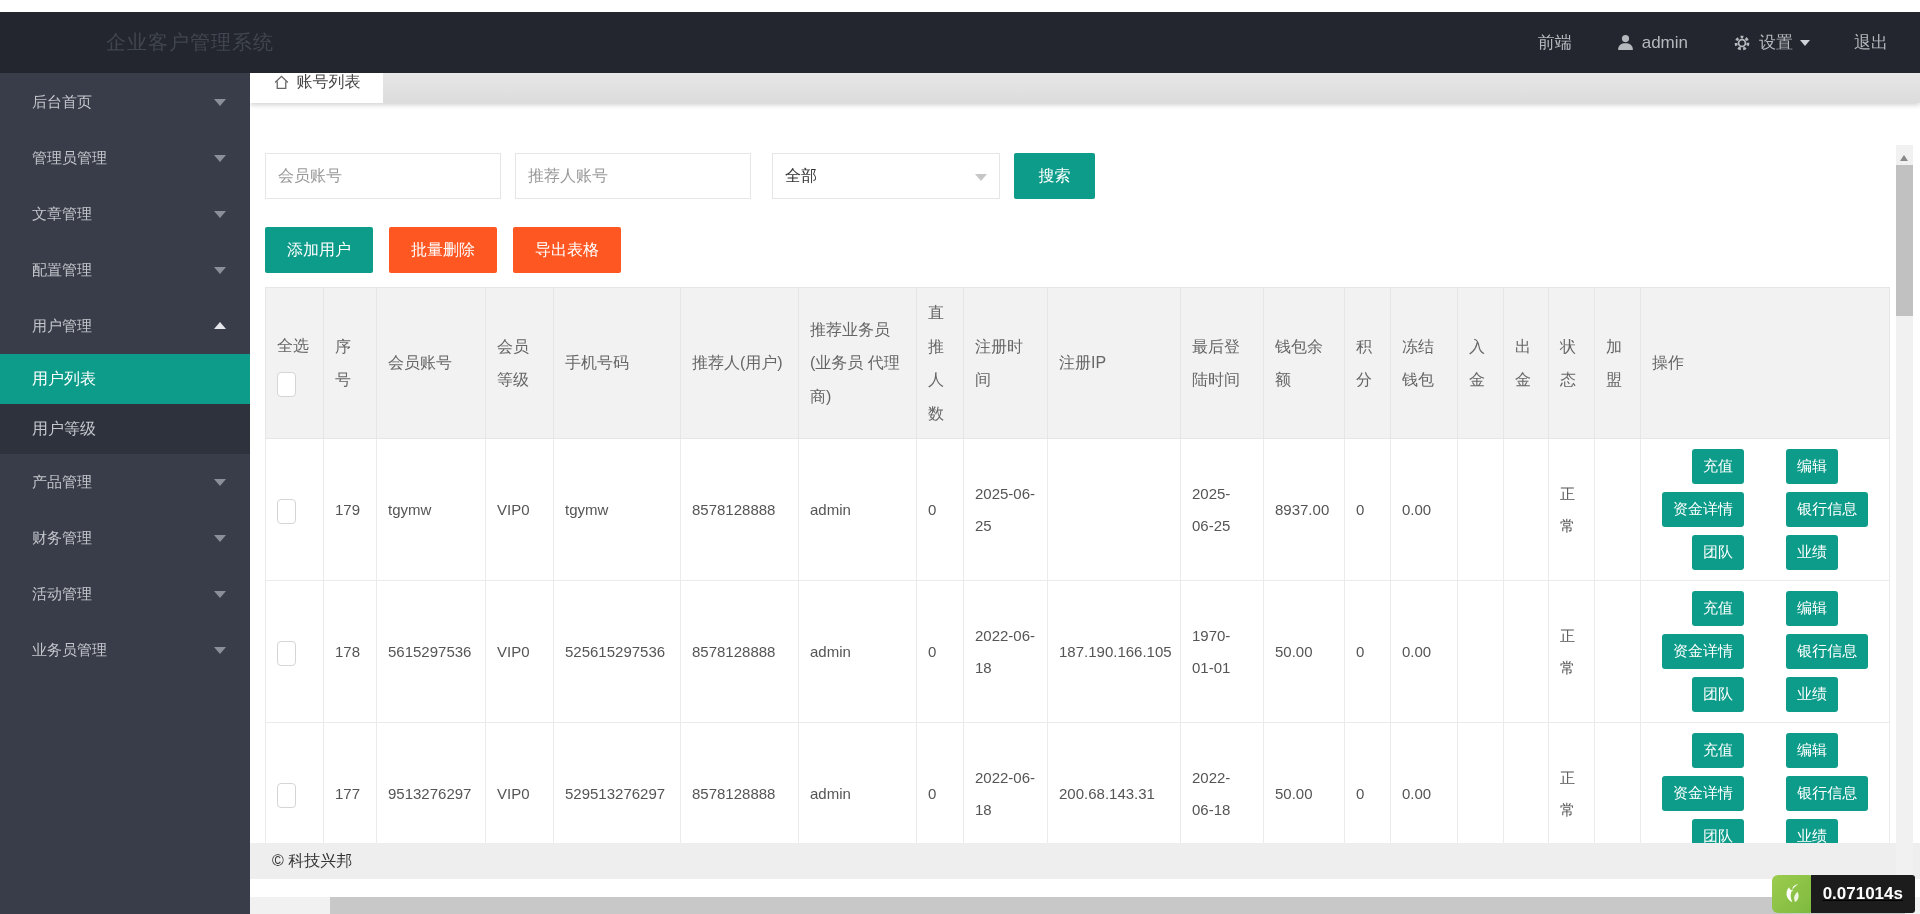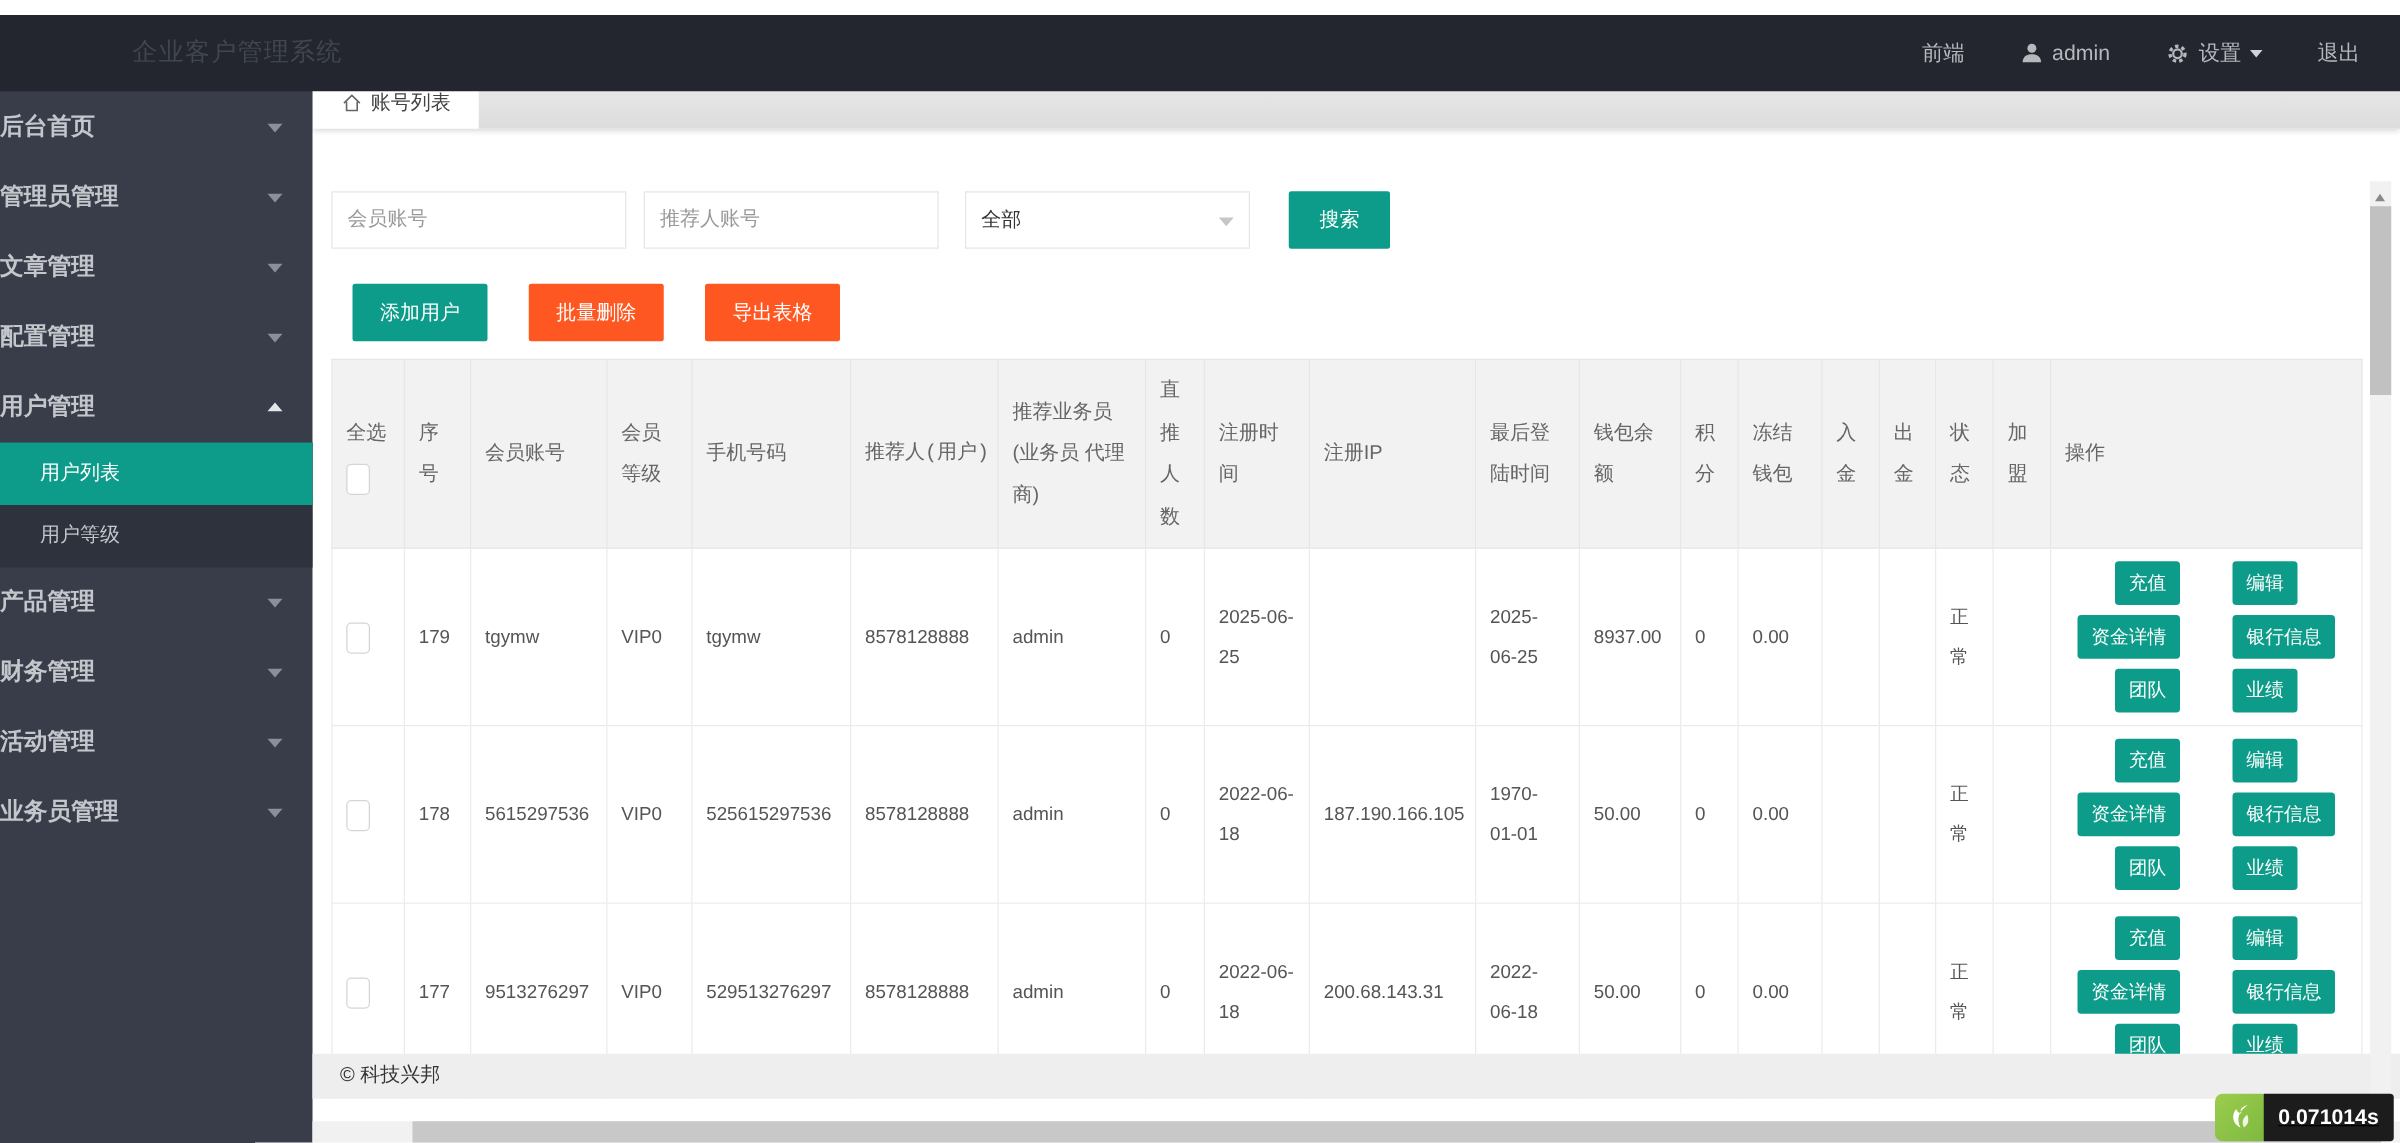--- a/index.html
+++ b/index.html
@@ -9,21 +9,21 @@
   
   .navbar { position:absolute; left:0; top:12px; width:1920px; height:61px; background:#23262e; z-index:8; }
   .brand { position:absolute; left:106px; top:0; line-height:61px; font-size:20px; color:#40464f; letter-spacing:1px; }
   .nav-right { position:absolute; right:32px; top:0; height:61px; display:flex; align-items:center; gap:44px;
     color:#b5b8bd; font-size:17px; }
   .nav-item { display:flex; align-items:center; gap:7px; cursor:pointer; }
   .caret-down { width:0; height:0; border:5px solid transparent; border-top:6px solid #cfd2d6; margin-top:6px; }
 
   
   .sidebar { position:absolute; left:0; top:61px; width:250px; height:853px; background:#393d49; padding-top:13px; z-index:7; }
-  .side-item { position:relative; height:56px; line-height:56px; color:#c3c6cb; font-size:19px; cursor:pointer;font-weight:bold; }
+  .side-item { position:relative; height:56px; line-height:56px; padding-left:32px; color:#c3c6cb; font-size:15px; cursor:pointer; }
   .side-caret { position:absolute; right:24px; top:25px; width:0; height:0; border:6px solid transparent; }
   .side-caret.down { border-top:7px solid #8a8f99; }
   .side-caret.up   { border-bottom:7px solid #e4e6e9; top:18px; }
   .side-sub { background:#2e323d; }
   .side-sub-item { height:50px; line-height:50px; padding-left:32px; color:#c3c6cb; font-size:16px; cursor:pointer; }
   .side-sub-item.active { background:#0e9c8a; color:#fff; }
 
   
   .tabstrip { position:absolute; left:250px; top:61px; width:1670px; height:42px;
     background:linear-gradient(#ebebeb,#dcdcdc); box-shadow:0 2px 5px rgba(0,0,0,.18); z-index:6; }
@@ -33,33 +33,33 @@
   
   .content { position:absolute; left:250px; top:103px; width:1670px; height:776px; background:#fff; overflow:hidden; }
   .filters { position:absolute; left:15px; top:50px; display:flex; gap:14px; }
   .f-input { width:236px; height:46px; border:1px solid #e6e6e6; padding:0 12px; font-size:16px; color:#333; outline:none; }
   .f-input::placeholder { color:#999; }
   .f-select { position:relative; width:228px; height:46px; border:1px solid #e6e6e6; margin-left:7px;
     display:flex; align-items:center; padding:0 12px; font-size:16px; color:#333; cursor:pointer; }
   .f-select .caret { position:absolute; right:12px; top:20px; width:0; height:0;
     border:6px solid transparent; border-top:7px solid #c6c6c6; }
   .btn { height:46px; border:none; border-radius:2px; color:#fff; font-size:16px; cursor:pointer;
-    font-family:inherit;margin-left:17px; }
+    font-family:inherit; }
   .btn-teal { background:#0e9c8a; }
   .btn-orange { background:#ff5722; }
   .btn-search { width:81px; }
   .toolbar { position:absolute; left:15px; top:124px; display:flex; gap:16px; }
   .toolbar .btn { padding:0 22px; }
 
   
   .table-wrap { position:absolute; left:15px; top:184px; width:1632px; }
   table { width:1624px; table-layout:fixed; border-collapse:collapse; }
   th { background:#f2f2f2; border:1px solid #e6e6e6; font-weight:400; color:#666; font-size:16px;
     text-align:left; vertical-align:middle; padding:8px 11px; height:110px; line-height:2.1; }
-  th.nowrap { white-space:nowrap;font-family:Liberation Mono, monospace; }
+  th.nowrap { white-space:nowrap; }
   td { background:#fff; border:1px solid #ebebeb; color:#555; font-size:15px; text-align:left;
     vertical-align:middle; padding:8px 11px; height:127px; line-height:2.1; }
   .cb { appearance:none; -webkit-appearance:none; width:19px; height:25px; border:1px solid #d5d5d5;
     border-radius:4px; background:#fff; cursor:pointer; display:inline-block; vertical-align:middle; }
   th .cb { margin-top:8px; }
   td.actions { text-align:center; padding:6px 2px; }
   .action-line { white-space:nowrap; line-height:normal; }
   .abtn { display:inline-block; background:#0e9c8a; color:#fff; border:none; border-radius:3px;
     font-size:15px; padding:8px 11px; margin:4px 19px; cursor:pointer; font-family:Liberation Mono, monospace; }
 

